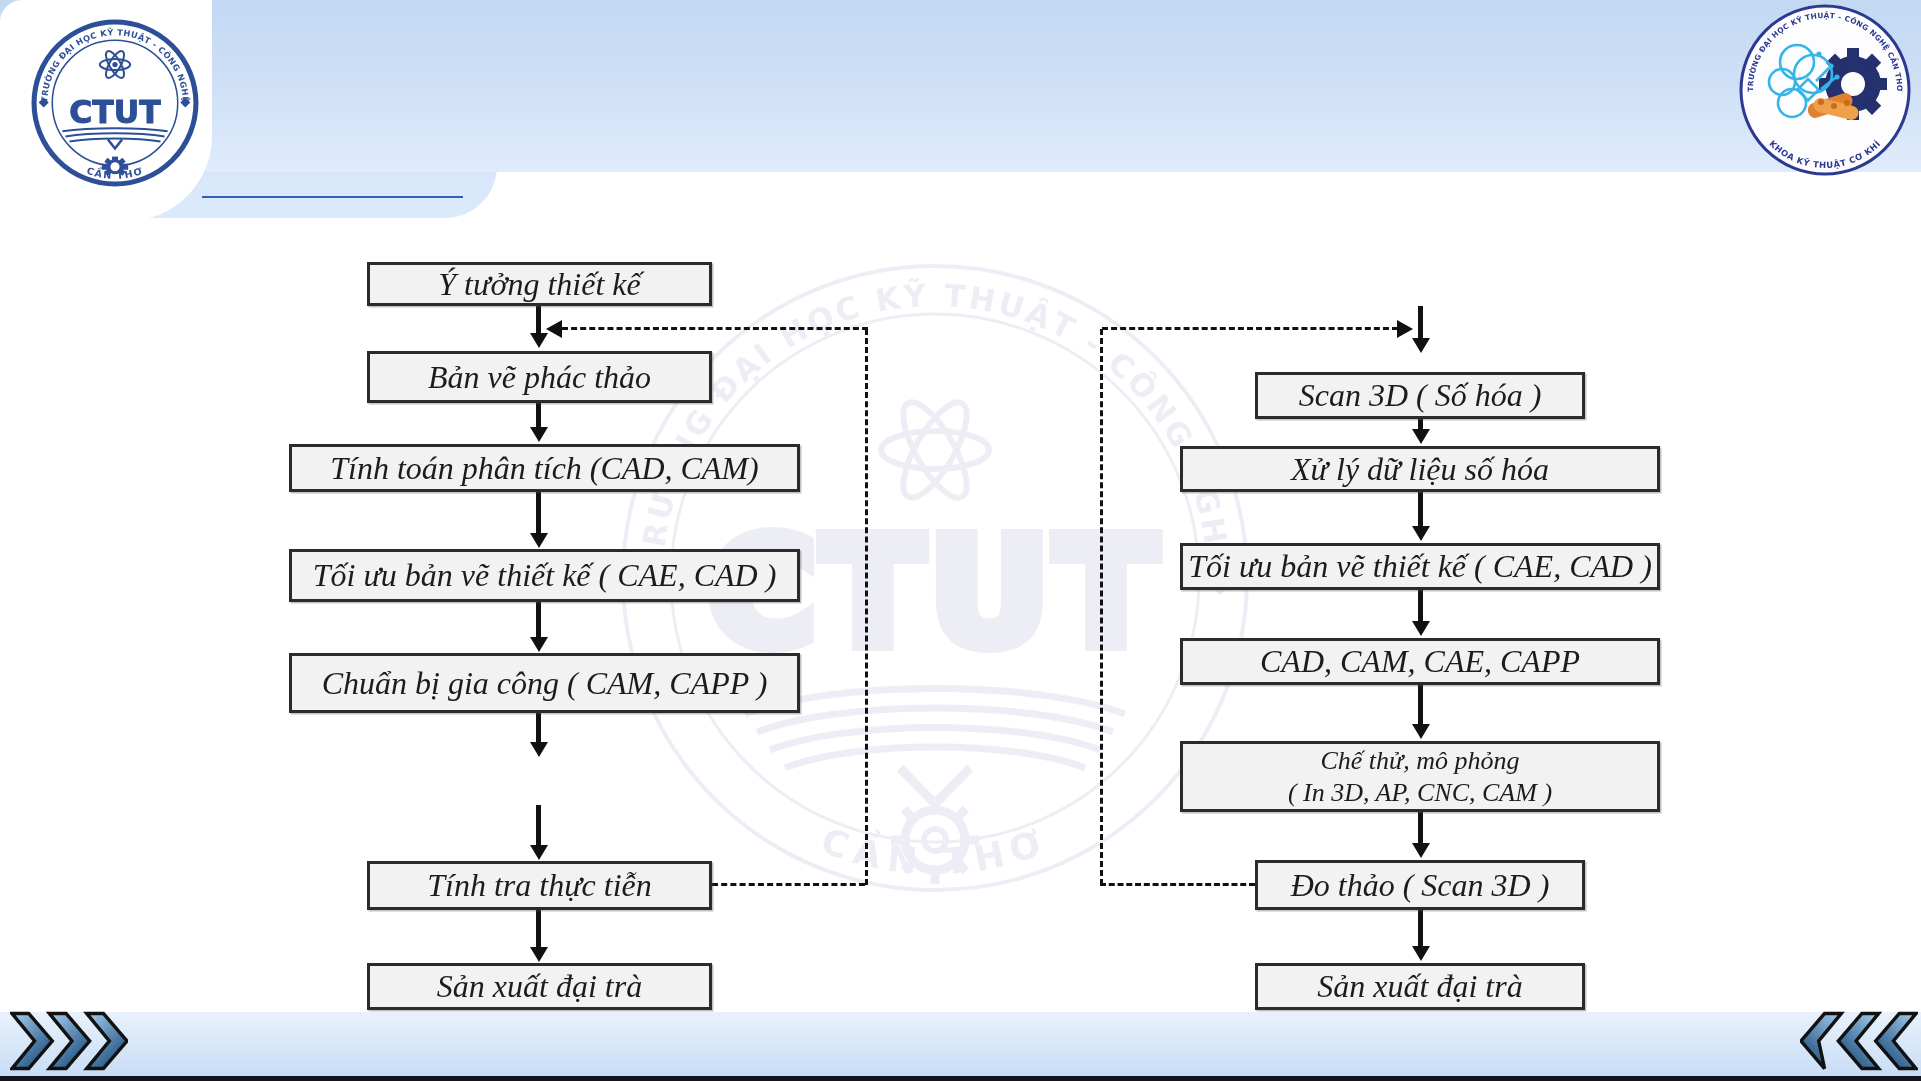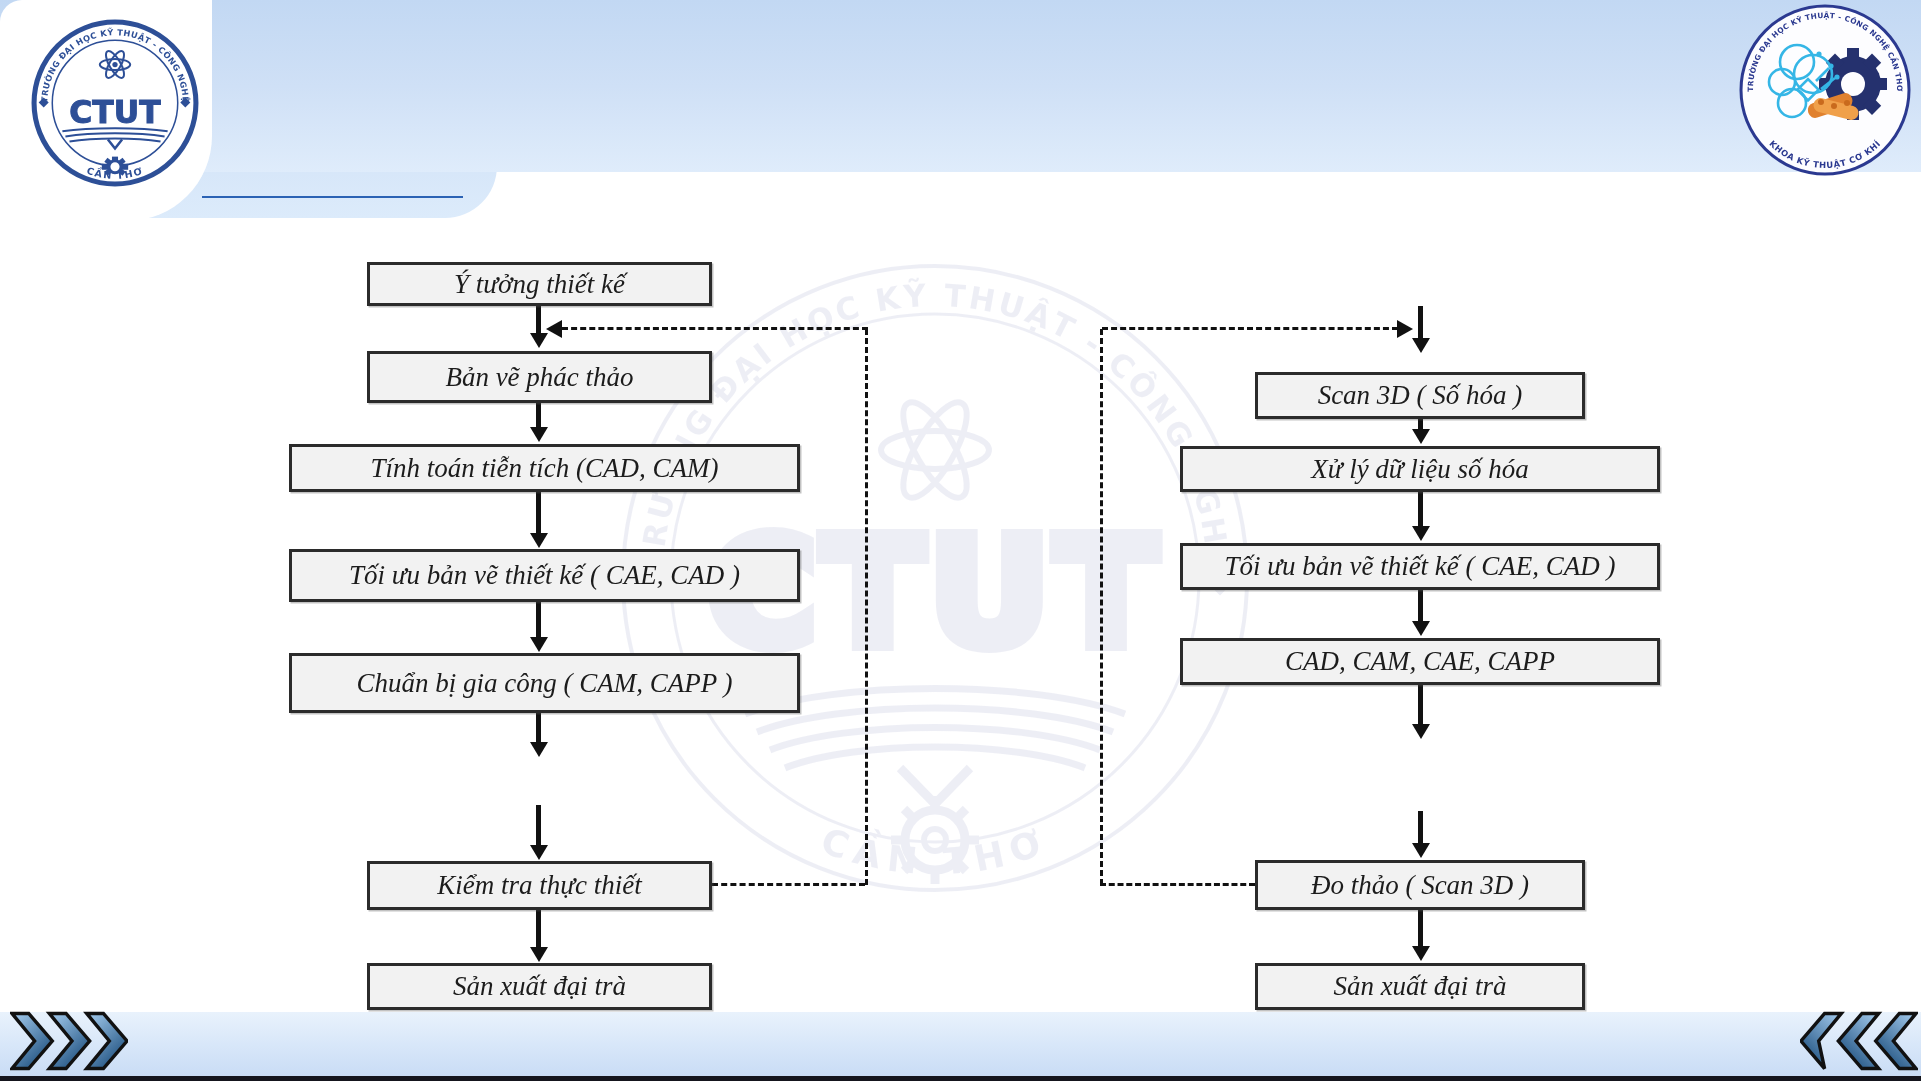--- a/index.html
+++ b/index.html
@@ -28,21 +28,21 @@
   .logo-left{ position:absolute; left:29px; top:17px; }
   .logo-right{ position:absolute; left:1737px; top:2px; }
   
   .watermark{ position:absolute; left:585px; top:228px; pointer-events:none; }
   
   .fc-box{
     position:absolute; box-sizing:border-box;
     background:#f2f2f2; border:3px solid #2b2b2b;
     display:flex; align-items:center; justify-content:center; text-align:center;
     font-family:"Liberation Serif", serif; font-style:italic;
-    font-size:27px; color:#1c1c1c; line-height:1.2;
+    font-size:32px; color:#1c1c1c; line-height:1.2;
     box-shadow:1.5px 1.5px 0 rgba(80,80,80,.35);
     z-index:3;
   }
   .varrow{ position:absolute; width:5px; background:#111; z-index:2; }
   .varrow::after{
     content:""; position:absolute; bottom:-14px; left:50%; margin-left:-9px;
     width:0; height:0; border-left:9px solid transparent; border-right:9px solid transparent;
     border-top:15px solid #111;
   }
   .dash-h{ position:absolute; height:0; border-top:3px dashed #111; z-index:2; }
@@ -204,43 +204,47 @@
         <line x1="319" y1="581" x2="329" y2="591"></line>
         <line x1="371" y1="633" x2="381" y2="643"></line>
         <line x1="381" y1="581" x2="371" y2="591"></line>
         <line x1="329" y1="633" x2="319" y2="643"></line>
       </g>
     </g>
   </svg>
 
   <div class="fc-box" style="left:367px;top:262px;width:345px;height:44px">Ý tưởng thiết kế</div>
   <div class="fc-box" style="left:367px;top:351px;width:345px;height:52px">Bản vẽ phác thảo</div>
-  <div class="fc-box" style="left:289px;top:444px;width:511px;height:48px">Tính toán tiễn tích (CAD, CAM)</div>
+  <div class="fc-box" style="left:289px;top:444px;width:511px;height:48px">Tính toán phân tích (CAD, CAM)</div>
   <div class="fc-box" style="left:289px;top:549px;width:511px;height:53px">Tối ưu bản vẽ thiết kế ( CAE, CAD )</div>
   <div class="fc-box" style="left:289px;top:653px;width:511px;height:60px">Chuẩn bị gia công ( CAM, CAPP )</div>
-  <div class="fc-box" style="left:367px;top:861px;width:345px;height:49px">Kiểm tra thực thiết</div>
+  <div class="fc-box" style="left:367px;top:861px;width:345px;height:49px">Tính tra thực tiễn</div>
   <div class="fc-box" style="left:367px;top:963px;width:345px;height:47px">Sản xuất đại trà</div>
 
   <div class="varrow" style="left:536px;top:306px;height:28px"></div>
   <div class="varrow" style="left:536px;top:397px;height:31px"></div>
   <div class="varrow" style="left:536px;top:492px;height:42px"></div>
   <div class="varrow" style="left:536px;top:602px;height:36px"></div>
   <div class="varrow" style="left:536px;top:699px;height:44px"></div>
   <div class="varrow" style="left:536px;top:805px;height:41px"></div>
   <div class="varrow" style="left:536px;top:910px;height:38px"></div>
 
   <div class="dash-head-left" style="left:546px;top:320px"></div>
   <div class="dash-h" style="left:562px;top:327px;width:306px"></div>
   <div class="dash-v" style="left:865px;top:329px;height:556px"></div>
   <div class="dash-h" style="left:712px;top:883px;width:153px"></div>
 
   <div class="fc-box" style="left:1255px;top:372px;width:330px;height:47px">Scan 3D ( Số hóa )</div>
   <div class="fc-box" style="left:1180px;top:446px;width:480px;height:46px">Xử lý dữ liệu số hóa</div>
   <div class="fc-box" style="left:1180px;top:543px;width:480px;height:47px">Tối ưu bản vẽ thiết kế ( CAE, CAD )</div>
   <div class="fc-box" style="left:1180px;top:638px;width:480px;height:47px">CAD, CAM, CAE, CAPP</div>
+  <div class="fc-box" style="left:1180px;top:741px;width:480px;height:71px;font-size:26px;flex-direction:column">
+    <span>Chế thử, mô phỏng</span>
+    <span>( In 3D, AP, CNC, CAM )</span>
+  </div>
   <div class="fc-box" style="left:1255px;top:860px;width:330px;height:50px">Đo thảo ( Scan 3D )</div>
   <div class="fc-box" style="left:1255px;top:963px;width:330px;height:47px">Sản xuất đại trà</div>
 
   <div class="varrow" style="left:1418px;top:306px;height:33px"></div>
   <div class="varrow" style="left:1418px;top:402px;height:28px"></div>
   <div class="varrow" style="left:1418px;top:491px;height:36px"></div>
   <div class="varrow" style="left:1418px;top:589px;height:33px"></div>
   <div class="varrow" style="left:1418px;top:684px;height:41px"></div>
   <div class="varrow" style="left:1418px;top:811px;height:33px"></div>
   <div class="varrow" style="left:1418px;top:909px;height:38px"></div>

